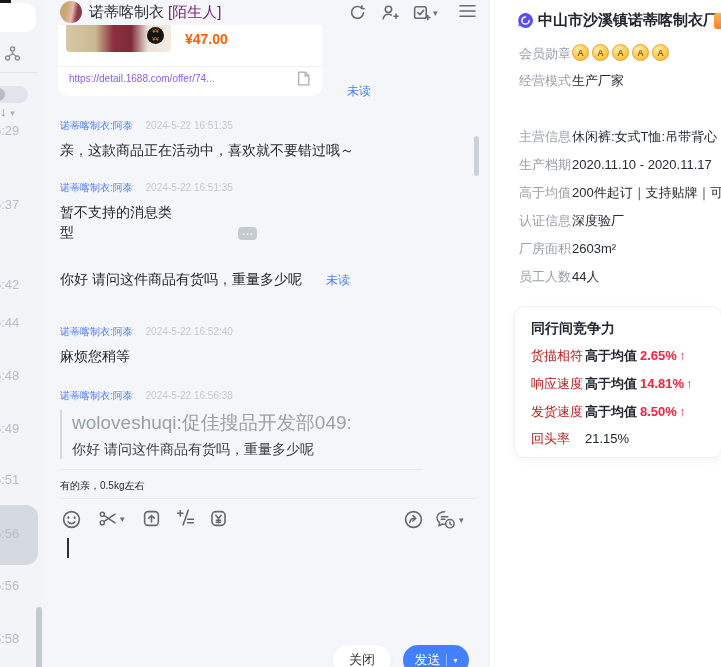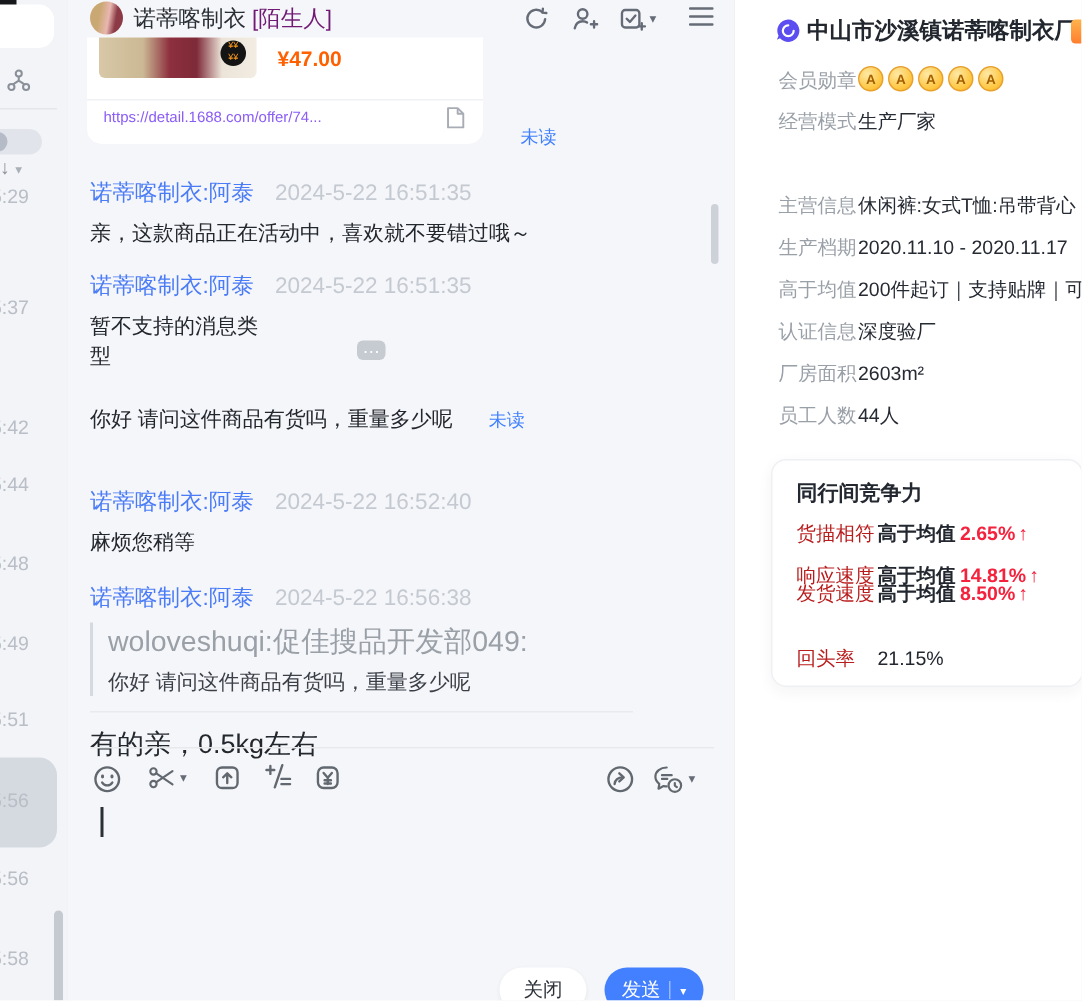--- a/index.html
+++ b/index.html
@@ -40,33 +40,33 @@
   .pprice{position:absolute;left:127px;top:6px;color:#ff6000;font-size:14px;font-weight:600;}
   .pdiv{position:absolute;left:0;top:41px;width:100%;border-top:1px solid #f0f1f4;}
   .plink{position:absolute;left:11px;top:48px;color:#8b5cf6;font-size:10px;white-space:nowrap;max-width:224px;overflow:hidden;}
   .pdoc{position:absolute;right:12px;top:46px;}
   .unread-card{position:absolute;left:302px;top:83px;color:#4080ff;font-size:12px;}
 
   .chat-scroll{position:absolute;left:429px;top:136px;width:5px;height:40px;border-radius:3px;background:#cdd1d8;}
 
   
   .msg{position:absolute;left:15px;width:410px;}
-  .srow{font-size:15px;white-space:nowrap;}
+  .srow{font-size:10px;white-space:nowrap;}
   .sname{color:#4b7cf7;}
   .sname.other{color:#9aa0a8;}
   .stime{color:#c5cad2;margin-left:10px;}
   .msg-text{margin-top:7px;font-size:14px;color:#23272e;white-space:pre-line;line-height:20px;}
   .unread-inline{color:#4080ff;font-size:12px;margin-left:24px;}
   .more-btn{position:absolute;left:178px;top:46px;width:19px;height:13px;border-radius:4px;background:#c6cad1;
       color:#fff;font-size:12px;line-height:9px;text-align:center;cursor:pointer;}
   .quote{margin-top:7px;border-left:2px solid #d6dae0;padding-left:10px;}
   .quote .qfrom{font-size:19px;color:#9aa0a8;}
   .quote .qtext{font-size:14px;color:#3b3f47;margin-top:5px;}
   .qdiv{margin-top:10px;width:362px;border-top:1px solid #e8eaee;}
-  .reply-text{margin-top:9px;font-size:18px;color:#23272e;}
+  .reply-text{margin-top:9px;font-size:10px;color:#23272e;}
 
   
   .comp-div{position:absolute;left:15px;right:13px;top:498px;border-top:1px solid #e7e9ec;}
   .ticon{position:absolute;top:509px;cursor:pointer;display:flex;align-items:center;}
   .cursor{position:absolute;left:22px;top:538px;width:2px;height:20px;background:#2b2f36;animation:blink 1.1s step-end infinite;}
   @keyframes blink{50%{opacity:0;}}
   .btn-close{position:absolute;left:288px;top:645px;width:58px;height:30px;border-radius:15px;background:#fff;
       color:#2c313a;font-size:13px;display:flex;align-items:center;justify-content:center;cursor:pointer;
       box-shadow:0 1px 3px rgba(40,50,70,.08);}
   .btn-send{position:absolute;left:358px;top:645px;width:66px;height:30px;border-radius:15px;background:#4280ff;
@@ -340,21 +340,21 @@
     </div>
 
     <div class="comp-card">
       <div class="cc-title">同行间竞争力</div>
       <div class="cc-row" style="top:40px">
         <span class="lbl">货描相符</span><span class="pref">高于均值</span><span class="red">2.65%</span><span class="arr">↑</span>
       </div>
       <div class="cc-row" style="top:68px">
         <span class="lbl">响应速度</span><span class="pref">高于均值</span><span class="red">14.81%</span><span class="arr">↑</span>
       </div>
-      <div class="cc-row" style="top:80px">
+      <div class="cc-row" style="top:96px">
         <span class="lbl">发货速度</span><span class="pref">高于均值</span><span class="red">8.50%</span><span class="arr">↑</span>
       </div>
       <div class="cc-row" style="top:123px">
         <span class="lbl">回头率</span><span class="plain">21.15%</span>
       </div>
     </div>
   </div>
 
 </div>
 

